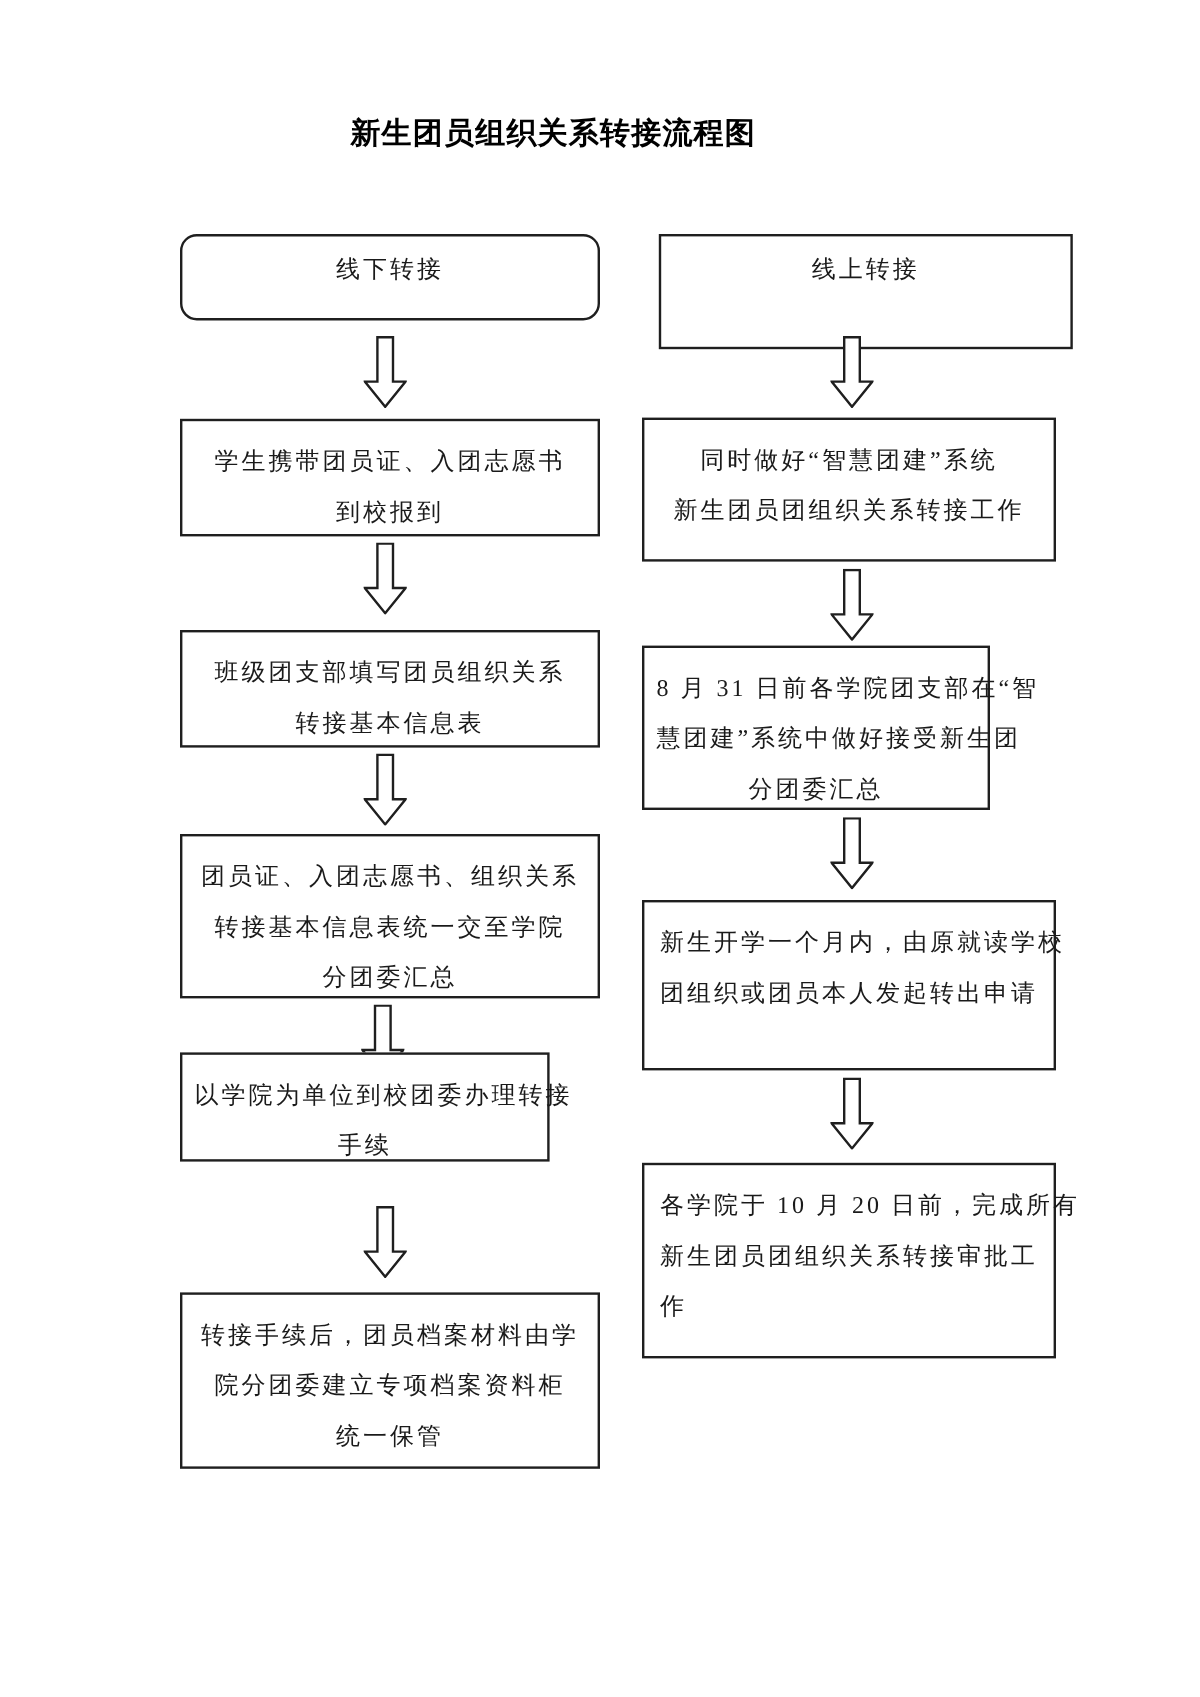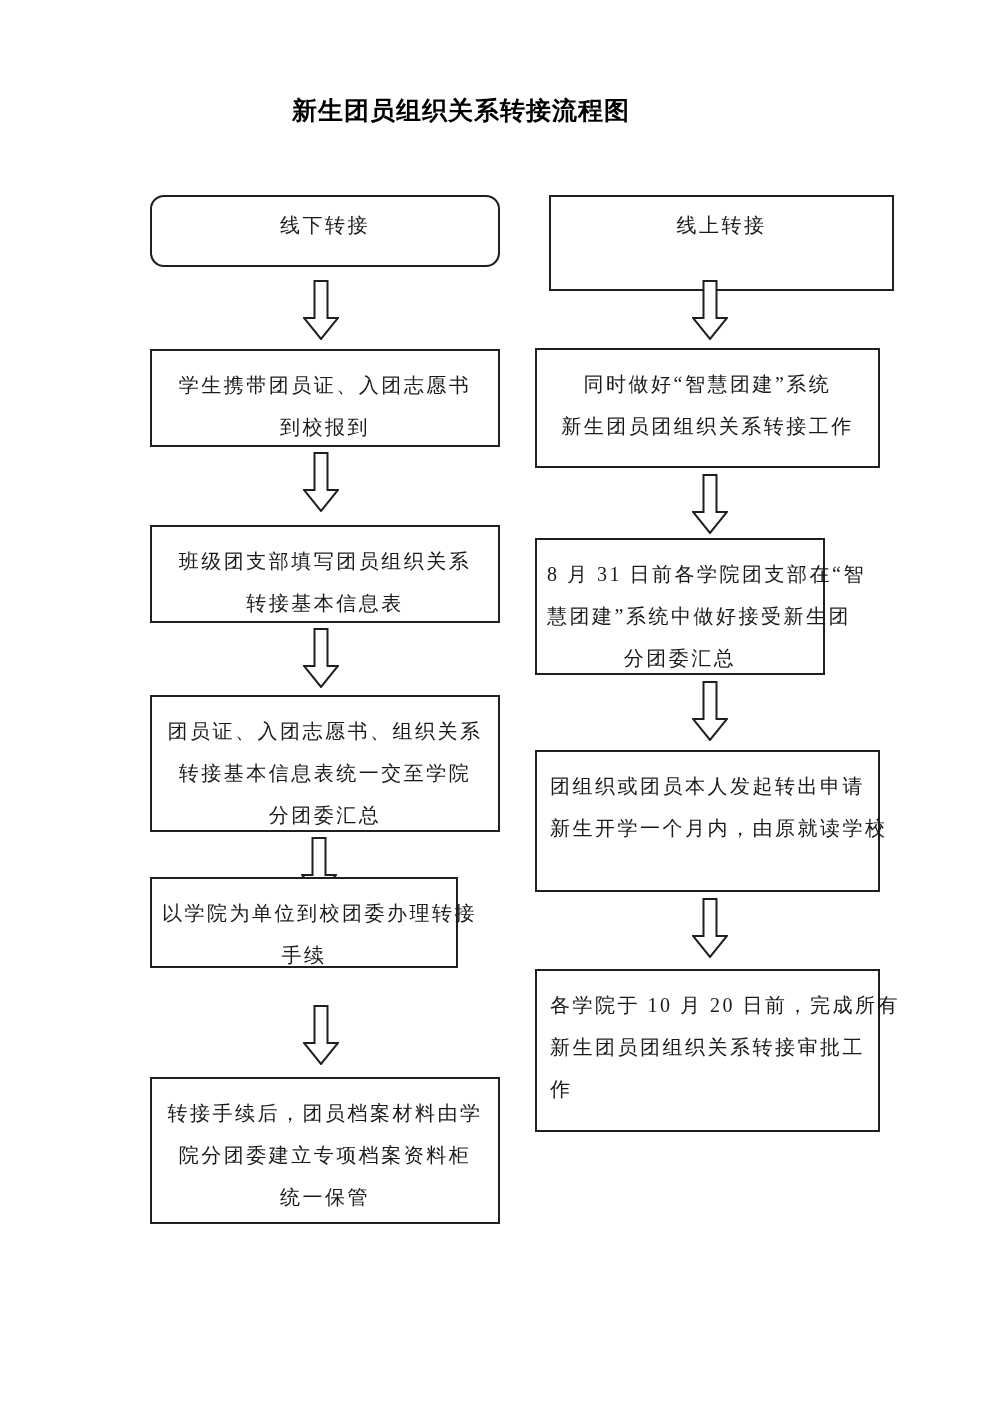--- a/index.html
+++ b/index.html
@@ -152,22 +152,22 @@
     <span class="line">分团委汇总</span>
   </div>
 
   <div class="arrow" style="left:692px; top:681px;">
     <svg width="36" height="60" viewBox="0 0 36 60" aria-hidden="true">
       <path d="M11.5 1 H24.5 V38 H35 L18 59 L1 38 H11.5 Z" fill="#ffffff" stroke="#1f1f1f" stroke-width="2" stroke-linejoin="miter"></path>
     </svg>
   </div>
 
   <div class="box align-left" style="left:535px; top:750px; width:345px; height:142px;">
+    <span class="line">新生开学一个月内，由原就读学校</span>
     <span class="line">团组织或团员本人发起转出申请</span>
-    <span class="line">新生开学一个月内，由原就读学校</span>
   </div>
 
   <div class="arrow" style="left:692px; top:898px;">
     <svg width="36" height="60" viewBox="0 0 36 60" aria-hidden="true">
       <path d="M11.5 1 H24.5 V38 H35 L18 59 L1 38 H11.5 Z" fill="#ffffff" stroke="#1f1f1f" stroke-width="2" stroke-linejoin="miter"></path>
     </svg>
   </div>
 
   <div class="box align-left" style="left:535px; top:969px; width:345px; height:163px;">
     <span class="line">各学院于 10 月 20 日前，完成所有</span>

